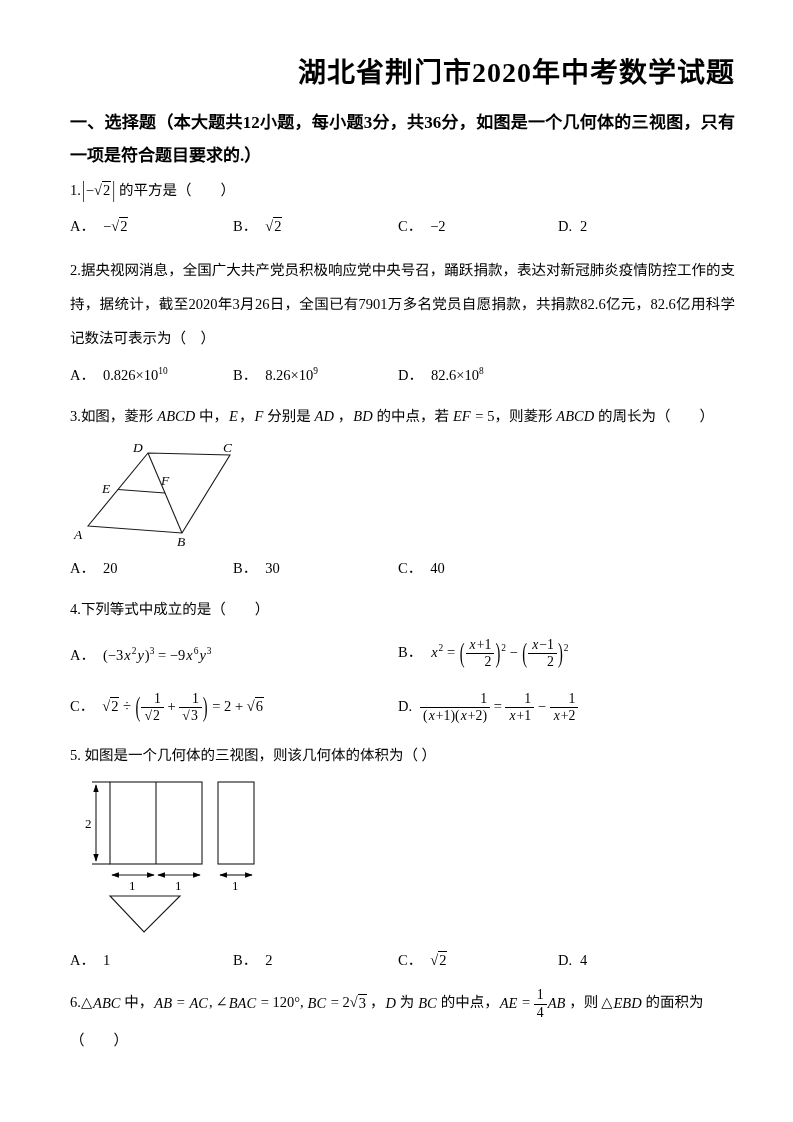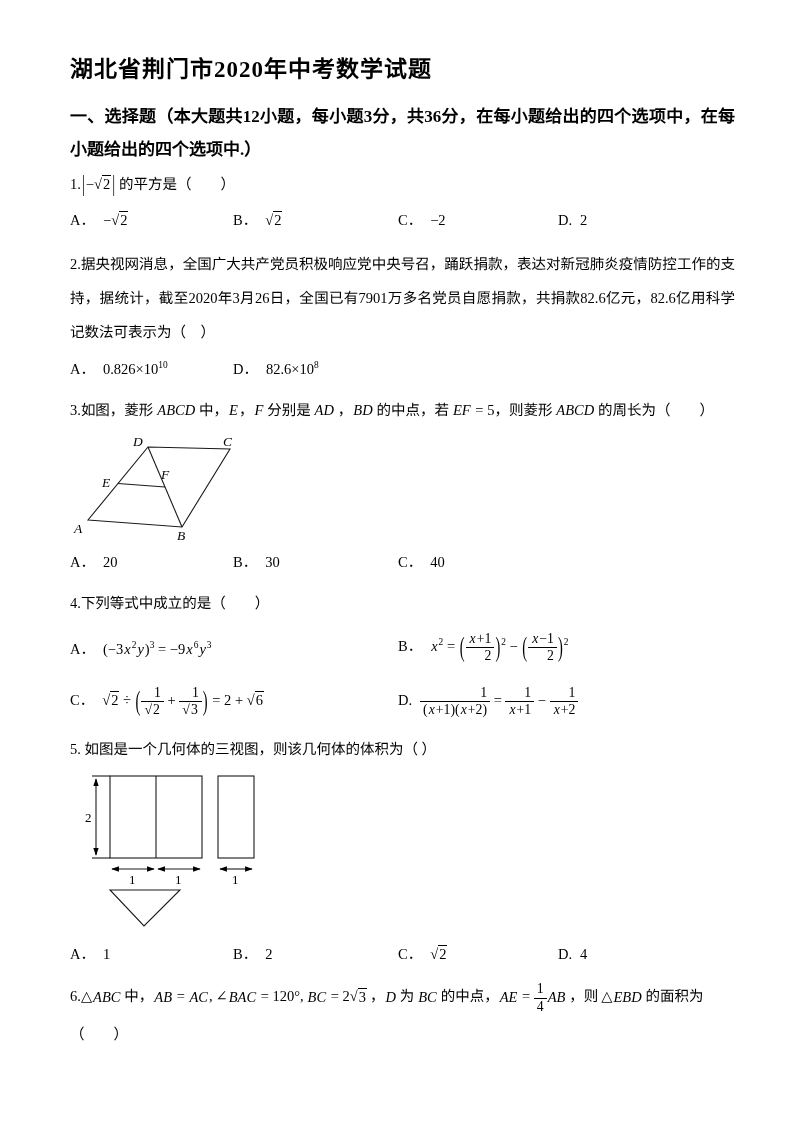--- a/index.html
+++ b/index.html
@@ -6,21 +6,21 @@
   html, body { margin: 0; padding: 0; }
   body {
     width: 793px; height: 1122px; overflow: hidden;
     background: #ffffff; color: #000;
     font-family: "Liberation Serif", "DejaVu Serif", serif;
     font-size: 14.5px;
   }
   .page { padding: 50px 58px 0 70px; }
 
   .title {
-    text-align: left; font-size: 23px; font-weight: bold;
+    text-align: right; font-size: 28px; font-weight: bold;
     margin: 0 0 16px 0; letter-spacing: 1px;
   }
   .section-heading {
     font-size: 17px; font-weight: bold; line-height: 1.95;
     text-align: justify; margin-bottom: 4px;
   }
 
   .question { margin-top: 4px; }
   .stem { line-height: 2.05; text-align: justify; }
   .stem-tall { line-height: 2.35; }
@@ -59,36 +59,37 @@
 
   .q6-line2 { line-height: 2.0; margin-top: 4px; }
 </style>
 </head>
 <body>
 
 <div class="page">
 
   <div class="title">湖北省荆门市2020年中考数学试题</div>
 
-  <div class="section-heading">一、选择题（本大题共12小题，每小题3分，共36分，在每小题给出的四个选项中，在每小题给出的四个选项中.）</div>
+  <div class="section-heading">一、选择题（本大题共12小题，每小题3分，共36分，如图是一个几何体的三视图，只有一项是符合题目要求的.）</div>
 
   <section class="question">
     <div class="stem">1.<span class="vb">|</span>−<span class="sq">√<span class="rad">2</span></span><span class="vb">|</span> 的平方是（　　）</div>
     <div class="options4">
       <div class="option"><span class="opt-label">A．</span><span class="opt-value">−<span class="sq">√<span class="rad">2</span></span></span></div>
       <div class="option"><span class="opt-label">B．</span><span class="opt-value"><span class="sq">√<span class="rad">2</span></span></span></div>
       <div class="option"><span class="opt-label">C．</span><span class="opt-value">−2</span></div>
       <div class="option"><span class="opt-label">D.</span><span class="opt-value">2</span></div>
     </div>
   </section>
 
   <section class="question">
     <div class="stem stem-tall">2.据央视网消息，全国广大共产党员积极响应党中央号召，踊跃捐款，表达对新冠肺炎疫情防控工作的支持，据统计，截至2020年3月26日，全国已有7901万多名党员自愿捐款，共捐款82.6亿元，82.6亿用科学记数法可表示为（　）</div>
     <div class="options4">
       <div class="option"><span class="opt-label">A．</span><span class="opt-value">0.826×10<sup>10</sup></span></div>
+      <div class="option"><span class="opt-label">B．</span><span class="opt-value">8.26×10<sup>9</sup></span></div>
       <div class="option"><span class="opt-label">D．</span><span class="opt-value">82.6×10<sup>8</sup></span></div>
     </div>
   </section>
 
   <section class="question">
     <div class="stem">3.如图，菱形 <i>ABCD</i> 中，<i>E</i>，<i>F</i> 分别是 <i>AD</i> ，<i>BD</i> 的中点，若 <i>EF</i> = 5，则菱形 <i>ABCD</i> 的周长为（　　）</div>
 
     <svg class="fig fig-q3" width="190" height="106" viewBox="0 0 190 106" role="img">
       <g fill="none" stroke="#1a1a1a" stroke-width="1.1">
         <polygon points="16,84 110,91 158,13 76,11"></polygon>

